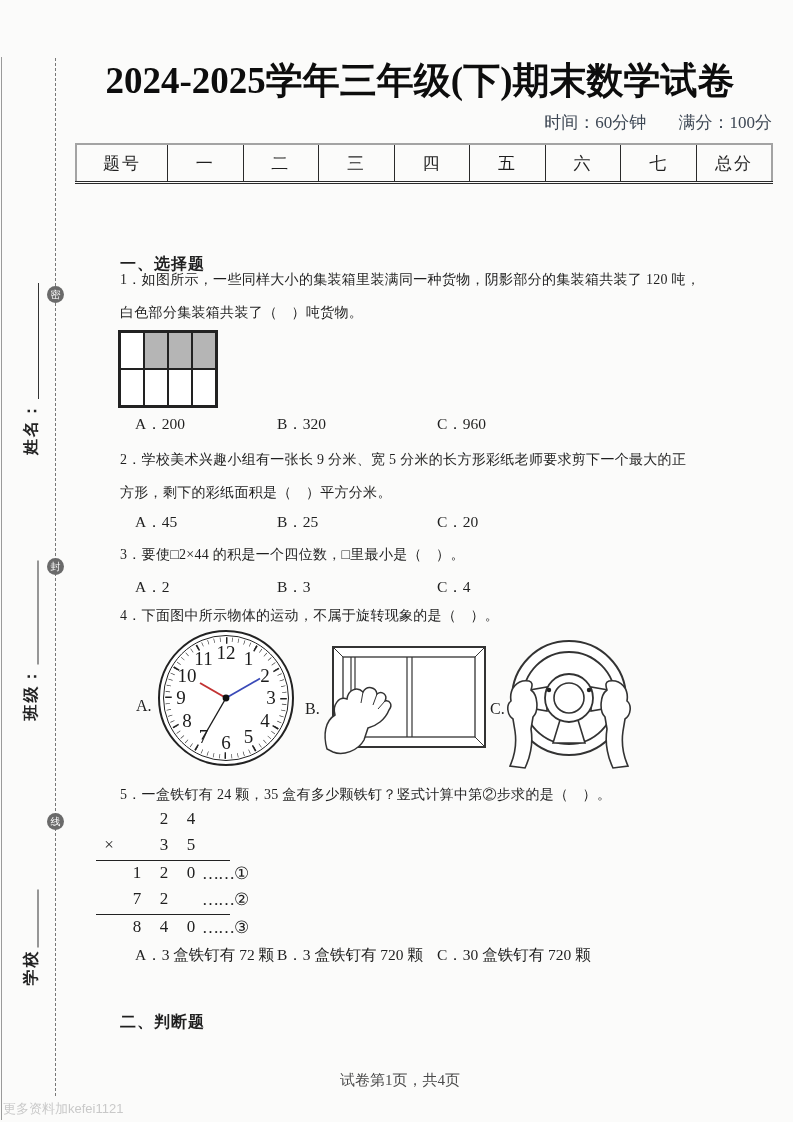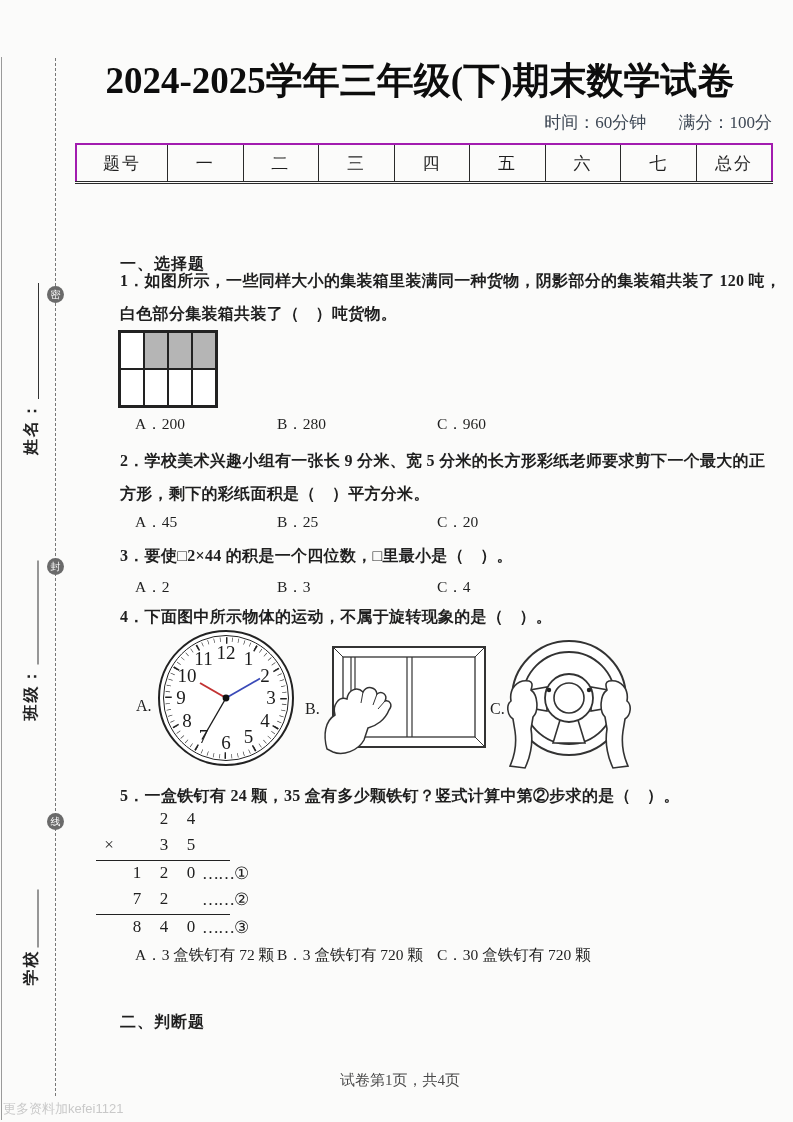--- a/index.html
+++ b/index.html
@@ -21,26 +21,26 @@
   .side-blank{display:inline-block;height:14px;border-bottom:1.3px solid #333;margin-left:2px;}
   
   .title{left:95px;top:56px;width:650px;margin:0;text-align:center;font-size:37px;font-weight:bold;
     letter-spacing:0px;color:#0d0d0d;}
   .meta{left:420px;top:111px;width:352px;text-align:right;font-size:17px;color:#3d4754;}
   .meta .gap{margin-left:28px;}
   
   table.score-table{left:75px;top:143px;position:absolute;border-collapse:collapse;table-layout:fixed;
     width:698px;font-size:17px;}
   table.score-table td{border:1px solid #2a2a2a;text-align:center;padding:0;letter-spacing:2px;}
-  table.score-table{border:2px solid #a21caf;}
+  table.score-table{border:2px solid #a3a3a3;}
   table.score-table tr.head td{height:36px;border-bottom:3px double #2a2a2a;}
   table.score-table tr.score td{height:31px;}
   
   .sec-heading{left:120px;font-size:16px;font-weight:bold;letter-spacing:1px;white-space:nowrap;margin-top:9px;}
-  .tline{left:120px;font-size:16px;white-space:nowrap;letter-spacing:0.3px;font-weight:bold;}
+  .tline{left:120px;font-size:14px;white-space:nowrap;letter-spacing:0.3px;}
   .opts{left:120px;width:660px;height:20px;font-size:15.5px;}
   .opts span{position:absolute;top:0;white-space:nowrap;}
   .optA{left:15px;} .optB{left:157px;} .optC{left:317px;}
   
   .grid-fig{left:118px;top:330px;display:grid;grid-template-columns:repeat(4,24px);
     grid-template-rows:repeat(2,37px);border:2px solid #222;background:#fff;}
   .grid-fig .cell{border:1px solid #222;}
   .grid-fig .cell.shaded{background:#b5b5b5;}
   
   .fig-label{font-size:16px;}
@@ -121,21 +121,21 @@
     <div class="cell shaded" style="background: rgb(181, 181, 181);"></div>
     <div class="cell shaded" style="background: rgb(181, 181, 181);"></div>
     <div class="cell shaded" style="background: rgb(181, 181, 181);"></div>
     <div class="cell"></div>
     <div class="cell"></div>
     <div class="cell"></div>
     <div class="cell"></div>
   </div>
 <div class="abs opts" style="top:414px">
   <span class="optA">A．200</span>
-  <span class="optB">B．280</span>
+  <span class="optB">B．320</span>
   <span class="optC">C．960</span>
 </div>
 
 <div class="abs tline" style="top:451px">2．学校美术兴趣小组有一张长 9 分米、宽 5 分米的长方形彩纸老师要求剪下一个最大的正</div>
 <div class="abs tline" style="top:484px">方形，剩下的彩纸面积是（　）平方分米。</div>
 <div class="abs opts" style="top:512px">
   <span class="optA">A．45</span>
   <span class="optB">B．25</span>
   <span class="optC">C．20</span>
 </div>

